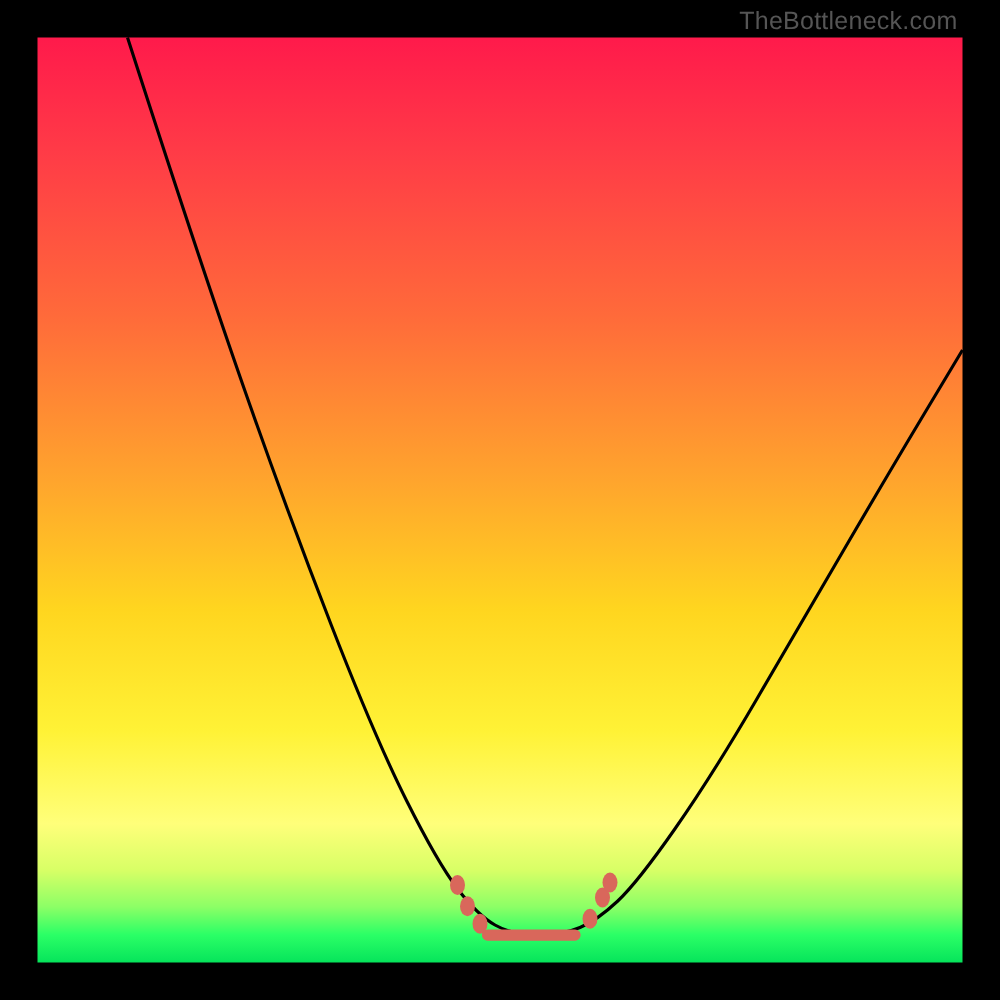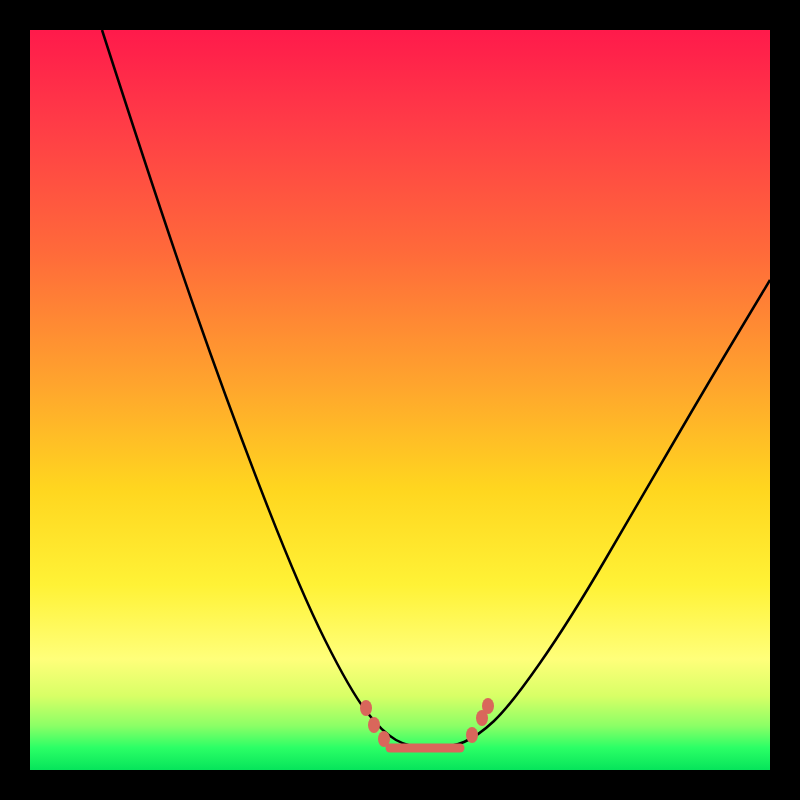--- a/index.html
+++ b/index.html
@@ -70,20 +70,21 @@
   }
   .dot {
     fill: #d9675b;
   }
 </style>
 </head>
 <body>
 
 <div class="frame">
 
+  <div class="watermark">TheBottleneck.com</div>
 
   <div class="plot-area">
     <svg class="curve-layer" viewBox="0 0 740 740" preserveAspectRatio="none">
 
       <path class="curve" d="M 72 0 Q 130 180 165 280 Q 200 380 235 470 Q 270 560 295 610 Q 320 660 336 681 Q 352 702 366 710 Q 380 718 400 718 Q 420 718 434 712 Q 448 706 464 691 Q 480 676 510 633 Q 540 590 575 530 Q 610 470 645 410 Q 680 350 710 300 T 740 250"></path>
 
       <line class="sweet-spot" x1="360" y1="718" x2="430" y2="718"></line>
 
       <g>
           <ellipse cx="336" cy="678" rx="6" ry="8" class="dot"></ellipse>

